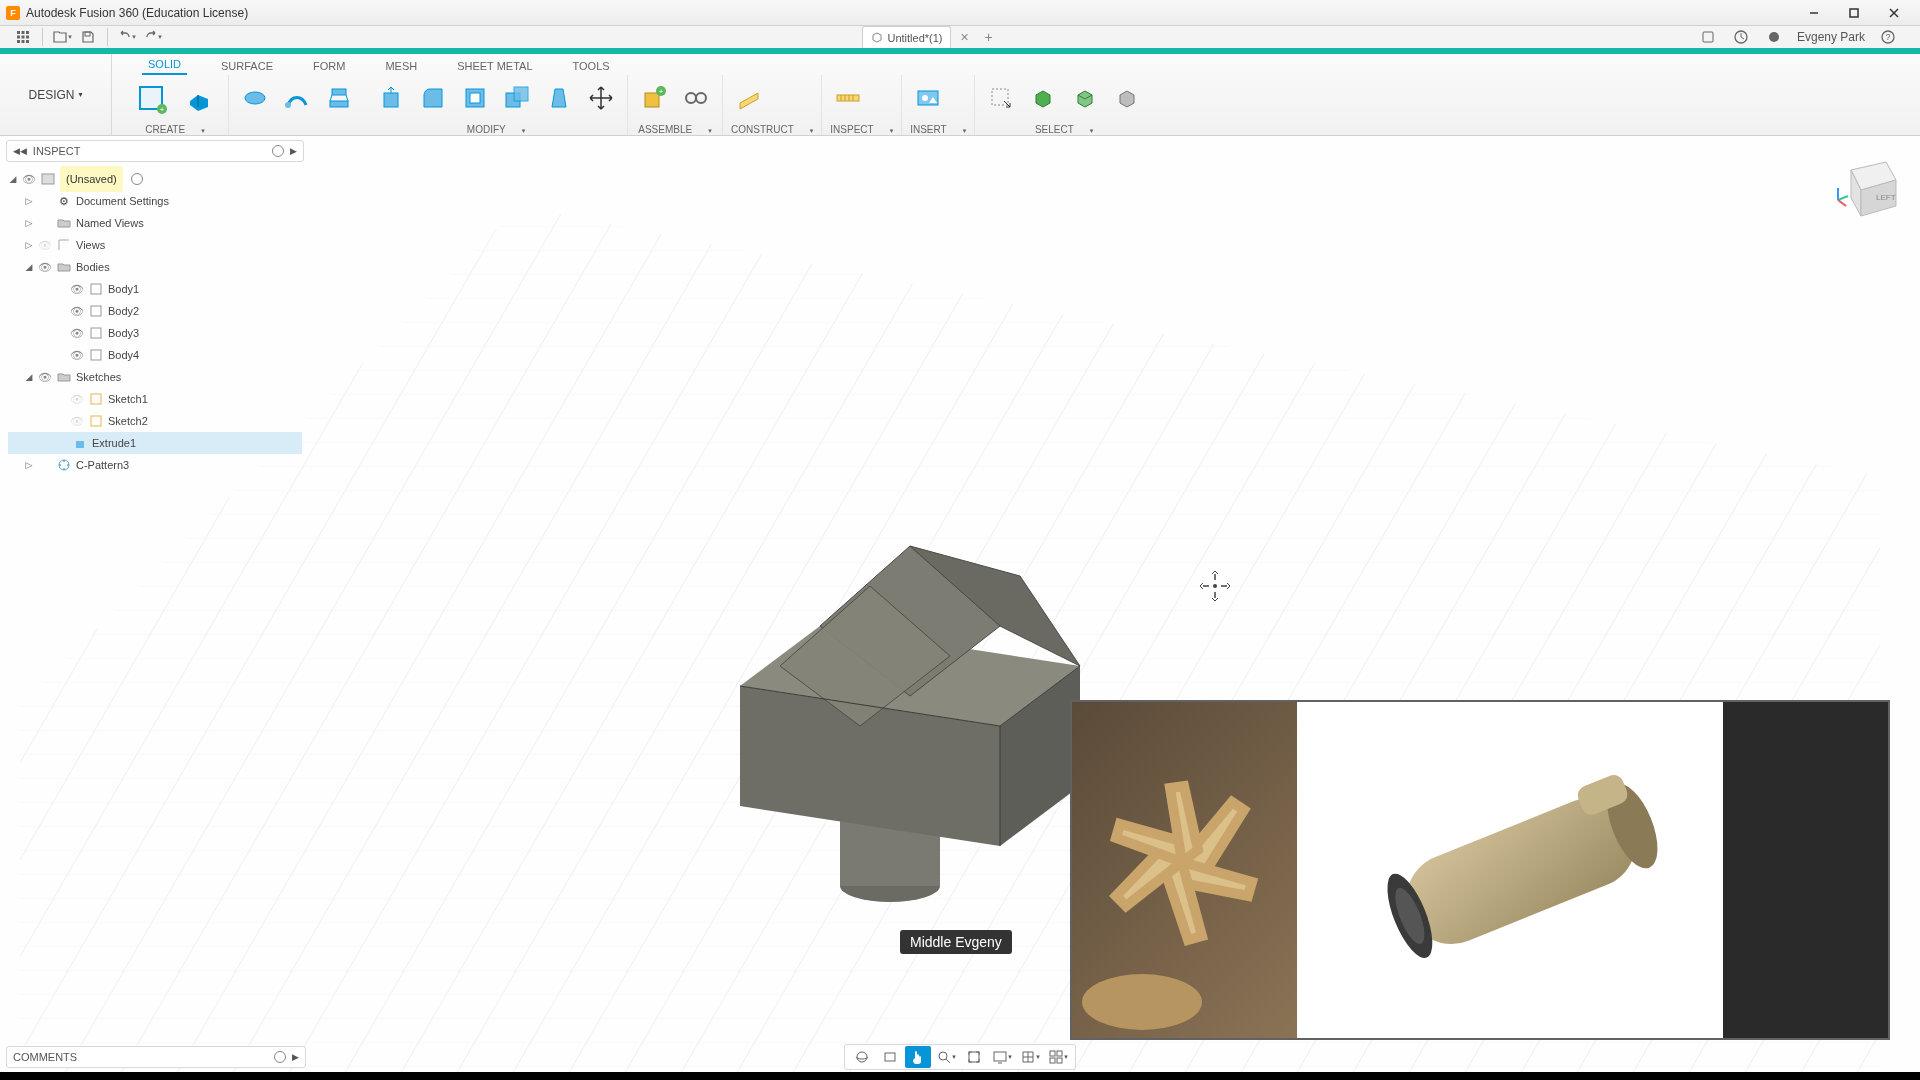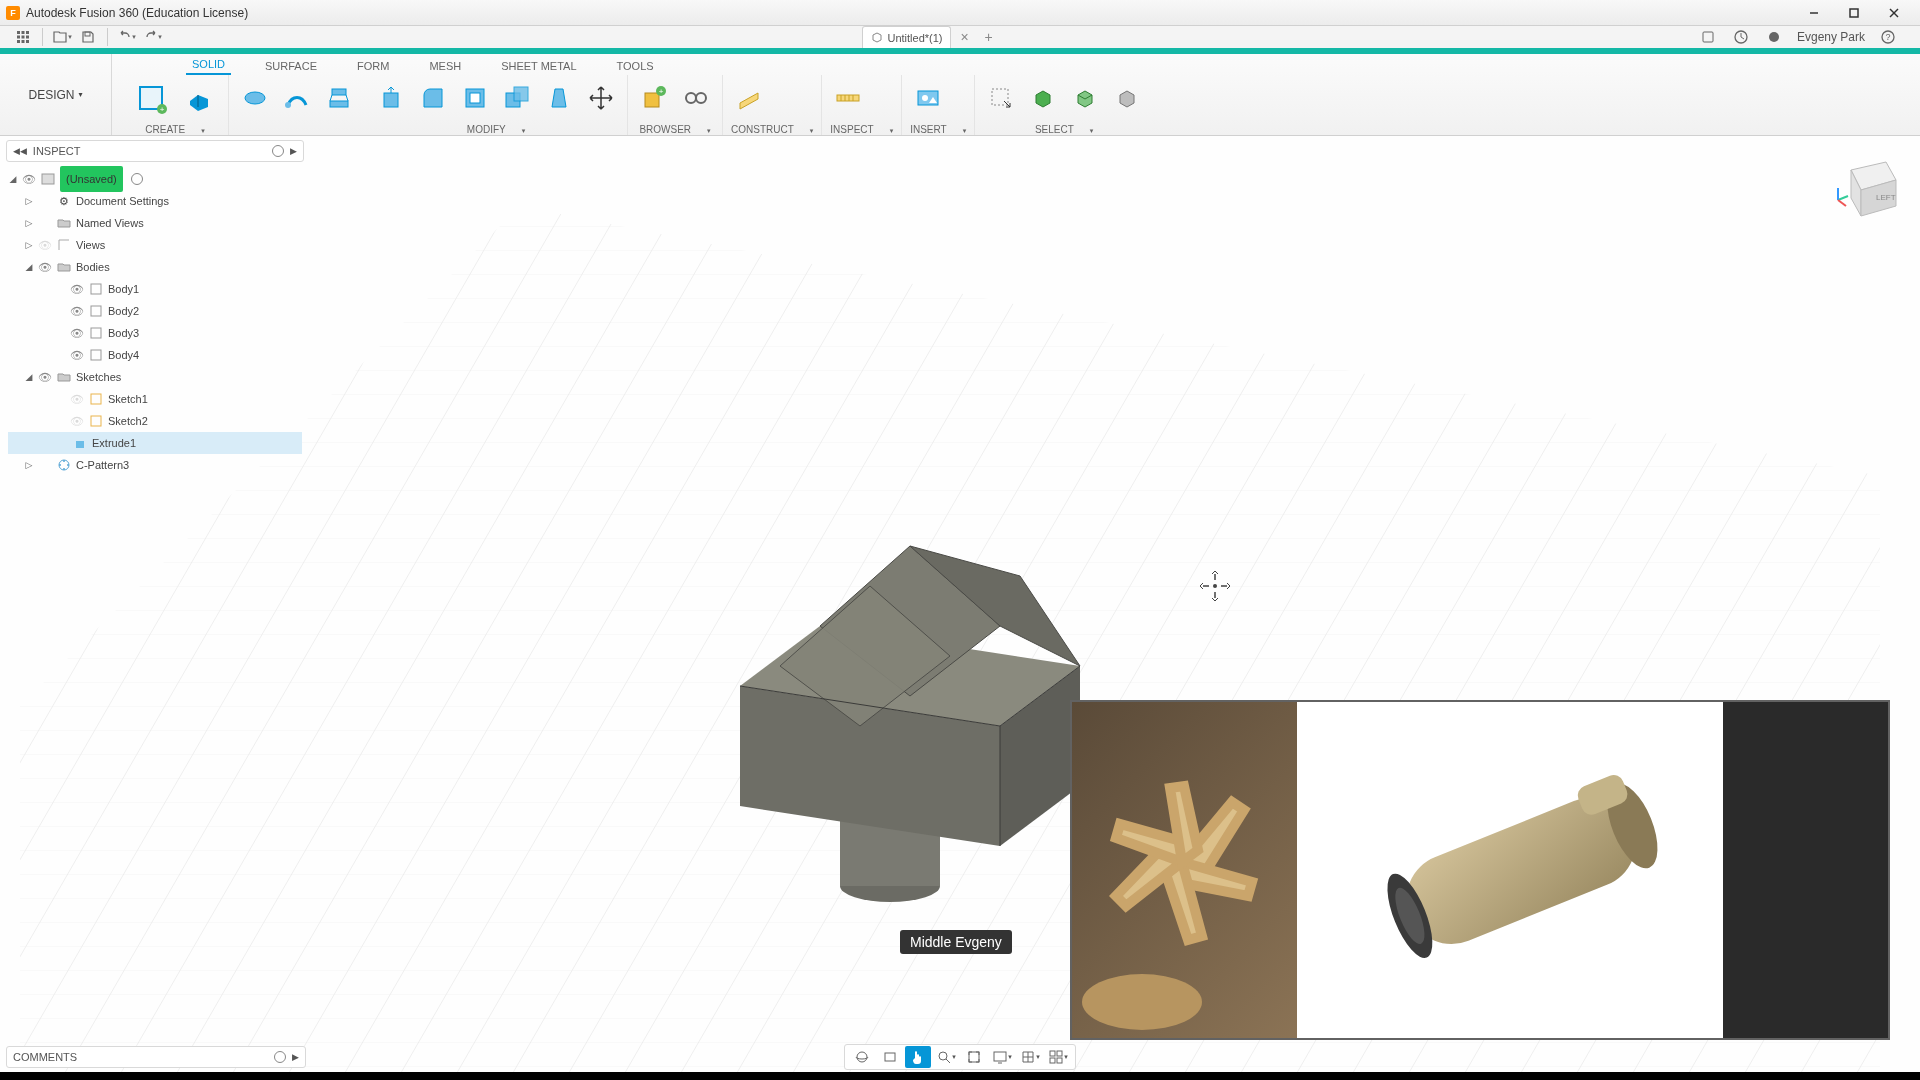--- a/index.html
+++ b/index.html
@@ -19,39 +19,39 @@
 .doctab { height: 22px; padding: 0 8px; background: #fff; border: 1px solid #d0d0d0; border-bottom: none; border-radius: 3px 3px 0 0; display: flex; align-items: center; font-size: 11px; color: #555; gap: 4px; }
 .qat-right { display: flex; align-items: center; gap: 13px; padding-right: 10px; font-size: 12px; color: #555; }
 .qat-iconbtn { width: 20px; height: 20px; display: flex; align-items: center; justify-content: center; }
 
 
 .ribbon { height: 82px; background: linear-gradient(#fbfbfb,#f1f1f1); border-bottom: 1px solid #d0d0d0; display: flex; }
 .workspace { width: 112px; border-right: 1px solid #d9d9d9; display: flex; align-items: center; justify-content: center; font-size: 12px; color: #444; gap: 4px; }
 .ribbon-main { flex: 1; display: flex; flex-direction: column; }
 .ribbon-tabs { height: 22px; display: flex; align-items: flex-end; padding-left: 30px; gap: 28px; font-size: 11px; color: #666; }
 .ribbon-tab { padding: 3px 6px; cursor: pointer; }
-.ribbon-tab.active { color: #0696d7; border-bottom: 2px solid #0696d7; margin-left: 44px; }
+.ribbon-tab.active { color: #0696d7; border-bottom: 2px solid #0696d7; }
 .ribbon-tools { flex: 1; display: flex; align-items: center; padding-left: 10px; }
 .toolgroup { height: 100%; display: flex; flex-direction: column; border-right: 1px solid #e4e4e4; padding: 2px 8px 0; }
 .toolgroup-icons { flex: 1; display: flex; align-items: center; gap: 6px; }
 .toolbtn { width: 36px; height: 36px; border-radius: 3px; display: flex; align-items: center; justify-content: center; }
 .toolbtn.big { width: 42px; height: 42px; }
 .toolgroup-label { height: 16px; font-size: 10px; color: #666; text-align: center; display: flex; justify-content: center; align-items: flex-end; gap: 16px; }
 
 
 .leftcol { position: absolute; left: 0; top: 136px; width: 310px; }
 .browser-header { height: 22px; background: #fff; border: 1px solid #d9d9d9; border-radius: 3px; display: flex; align-items: center; padding: 0 6px; font-size: 11px; color: #555; gap: 6px; margin: 4px 6px; }
 .browser-header .spacer { flex: 1; }
 .circle { width: 12px; height: 12px; border-radius: 50%; border: 1px solid #888; display: inline-block; }
 .tree { font-size: 11px; color: #444; padding: 2px 8px; }
 .tree-row { height: 22px; display: flex; align-items: center; gap: 4px; padding-left: var(--ind,0); }
 .tree-row .arrow { width: 10px; color: #666; font-size: 9px; text-align: center; }
 .tree-row .eye { width: 14px; color: #888; font-size: 11px; text-align: center; }
 .tree-row .ico { width: 16px; height: 14px; display: flex; align-items: center; justify-content: center; }
-.tree-row.root span.label { background: #22c55e; padding: 7px 6px; border-radius: 2px; color: #333; }
+.tree-row.root span.label { background: #fef9c3; padding: 7px 6px; border-radius: 2px; color: #333; }
 .tree-row.sel { background: #d8ecf8; }
 
 
 .comments-bar { position: absolute; left: 6px; bottom: 12px; width: 300px; height: 22px; background: #fff; border: 1px solid #d9d9d9; border-radius: 3px; display: flex; align-items: center; padding: 0 6px; font-size: 11px; color: #555; gap: 6px; }
 .comments-bar .spacer { flex: 1; }
 
 
 .canvas { position: absolute; left: 0; top: 136px; right: 0; bottom: 0; background: #ffffff; overflow: hidden; z-index: -1; }
 
 
@@ -293,21 +293,21 @@
               </svg>
             </div>
           <div class="toolbtn">
               <svg width="30" height="30">
                 <circle cx="10" cy="15" r="5" fill="none" stroke="#666" stroke-width="2"></circle>
                 <circle cx="20" cy="15" r="5" fill="none" stroke="#666" stroke-width="2"></circle>
               </svg>
             </div>
         </div>
         <div class="toolgroup-label">
-            <span>BROWSER</span>
+            <span>ASSEMBLE</span>
             <span style="font-size:7px;">▾</span>
           </div>
       </div>
 
       <div class="toolgroup">
         <div class="toolgroup-icons">
           <div class="toolbtn">
               <svg width="30" height="30">
                 <path d="M6 20l18-10v6L6 26z" fill="#f7d77a" stroke="#c9a227"></path>
               </svg>

